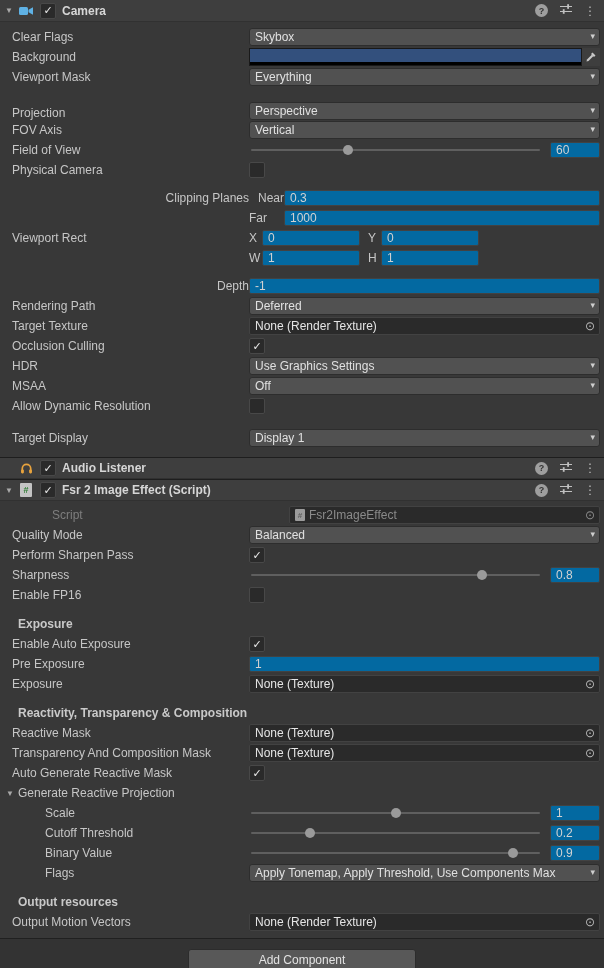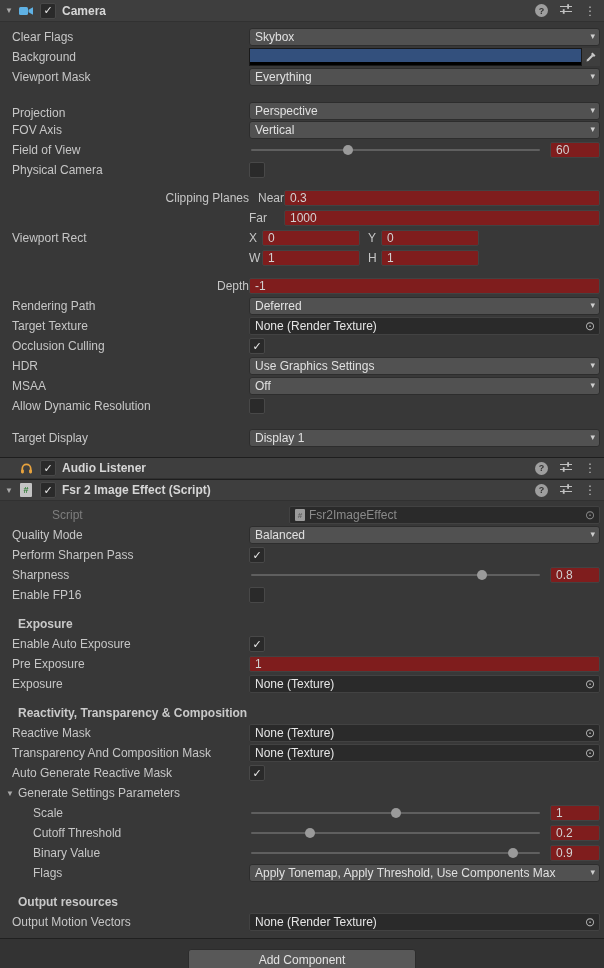--- a/index.html
+++ b/index.html
@@ -18,32 +18,32 @@
   .comp-icon{width:16px;height:16px;flex:0 0 16px;margin-right:4px;display:flex;align-items:center;justify-content:center;}
   .comp-title{font-weight:bold;color:#D6D6D6;flex:1;margin-left:6px;white-space:nowrap;overflow:hidden;}
   .hdr-icons{display:flex;align-items:center;gap:11px;}
   .help-ic{width:13px;height:13px;border-radius:50%;background:#9E9E9E;color:#333;
     font-size:9px;font-weight:bold;display:flex;align-items:center;justify-content:center;}
   .kebab{color:#BDBDBD;font-size:12px;line-height:1;}
   .comp-body{padding:5px 4px 9px 0;}
   .row{height:20px;display:flex;align-items:center;}
   .lbl{width:249px;flex:0 0 249px;padding-left:12px;box-sizing:border-box;
     white-space:nowrap;overflow:hidden;color:#C6C6C6;}
-  .lbl.indent{padding-left:33px;}
+  .lbl.indent{padding-left:45px;}
   .lbl.dim{color:#7E7E7E;margin-left:40px;}
   .boldlbl{padding-left:18px;font-weight:bold;color:#C9C9C9;white-space:nowrap;}
   .foldlbl{display:flex;align-items:center;padding-left:6px;}
   .foldlbl .fold-tri{width:12px;flex:0 0 12px;}
   .ctrl{flex:1;display:flex;align-items:center;min-width:0;}
   .mt9{margin-top:9px;} .mt8{margin-top:8px;text-align:right;} .mt12{margin-top:12px;} .mt13{margin-top:13px;align-items:flex-end;}
   .dropdown{flex:1;height:16px;background:#515151;border:1px solid #2D2D2D;border-radius:3px;
     display:flex;align-items:center;padding:0 14px 0 5px;position:relative;min-width:0;}
   .ddtext{color:#E0E0E0;white-space:nowrap;overflow:hidden;flex:1;}
   .ddarrow{position:absolute;right:4px;top:2px;font-size:9px;color:#CFCFCF;}
-  .tfield{height:16px;background:#7f1d1d;border:1px solid #424242;border-radius:2px;
+  .tfield{height:16px;background:#0369a1;border:1px solid #424242;border-radius:2px;
     display:flex;align-items:center;padding:0 5px;color:#D2D2D2;box-sizing:border-box;white-space:nowrap;overflow:hidden;}
   .tfield.grow{flex:1;}
   .tfield.num{width:50px;flex:0 0 50px;margin-left:8px;}
   .objfield{flex:1;height:16px;background:#2A2A2A;border:1px solid #424242;border-radius:2px;
     display:flex;align-items:center;padding:0 2px 0 5px;min-width:0;}
   .objtext{flex:1;color:#e5e5e5;white-space:nowrap;overflow:hidden;}
   .objtext.dim{color:#8A8A8A;}
   .objpicker{width:14px;flex:0 0 14px;text-align:center;color:#B5B5B5;font-size:12px;line-height:1;}
   .checkbox{width:14px;height:14px;flex:0 0 14px;background:#2A2A2A;border:1px solid #484848;border-radius:2px;
     display:flex;align-items:center;justify-content:center;color:#ECECEC;font-size:11px;line-height:1;box-sizing:content-box;}
@@ -423,21 +423,21 @@
   <div class="row">
     <div class="lbl">Auto Generate Reactive Mask</div>
     <div class="ctrl">
         <span class="checkbox">✓</span>
       </div>
   </div>
 
   <div class="row">
     <div class="lbl foldlbl" style="width:249px;flex:0 0 249px;">
       <span class="fold-tri">▼</span>
-      <span>Generate Settings Parameters</span>
+      <span>Generate Reactive Projection</span>
     </div>
   </div>
 
   <div class="row">
     <div class="lbl indent">Scale</div>
     <div class="ctrl">
       <div class="slider">
         <div class="track"></div>
         <div class="thumb" style="left: 50%;"></div>
       </div>

